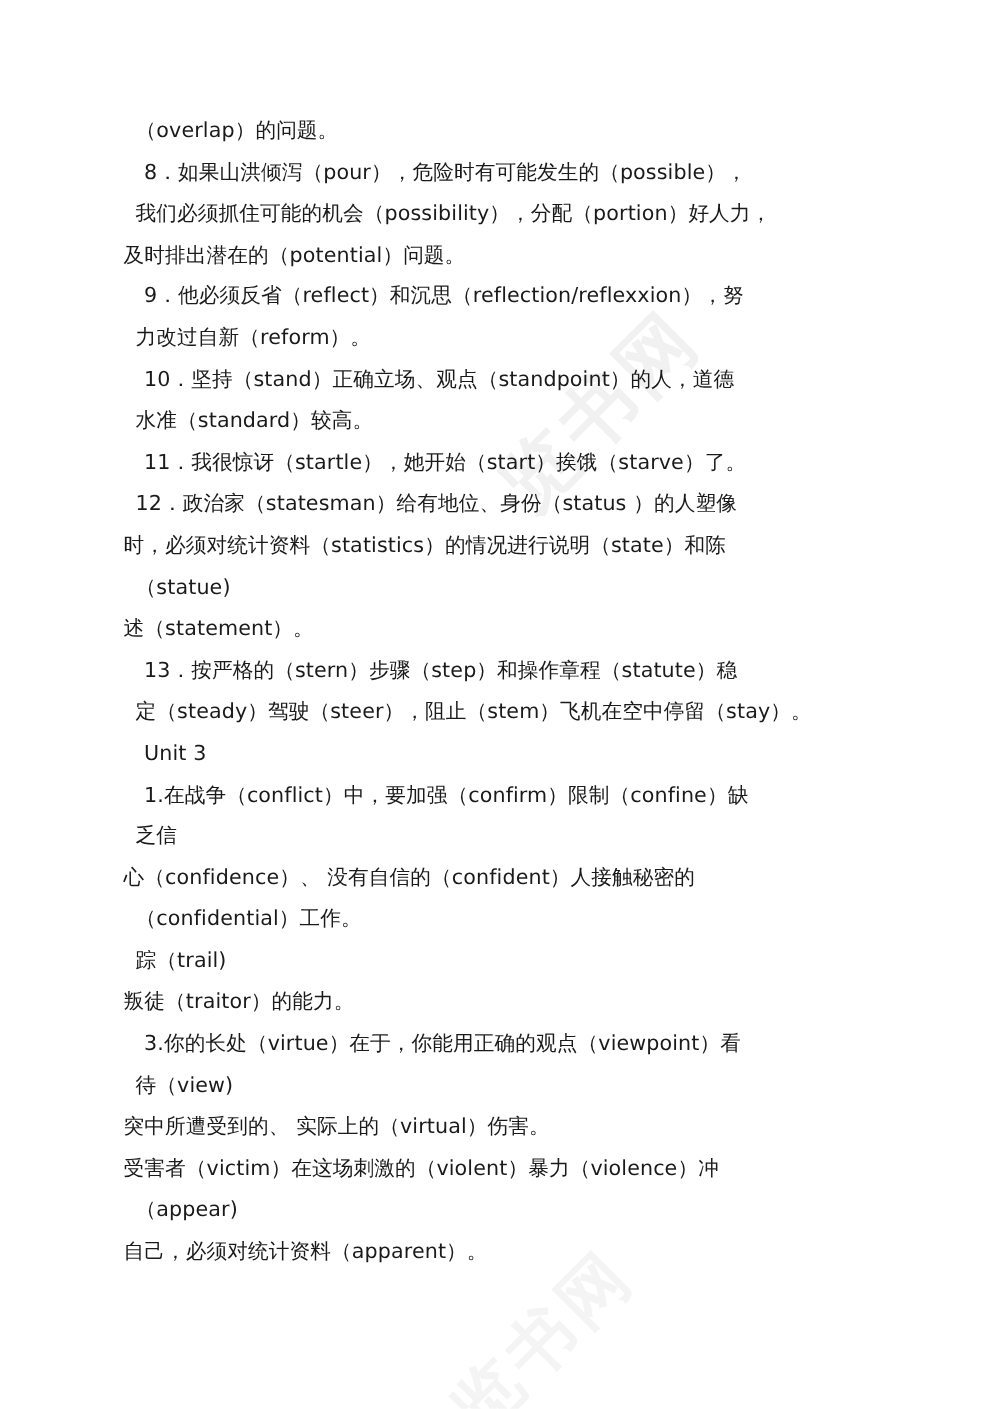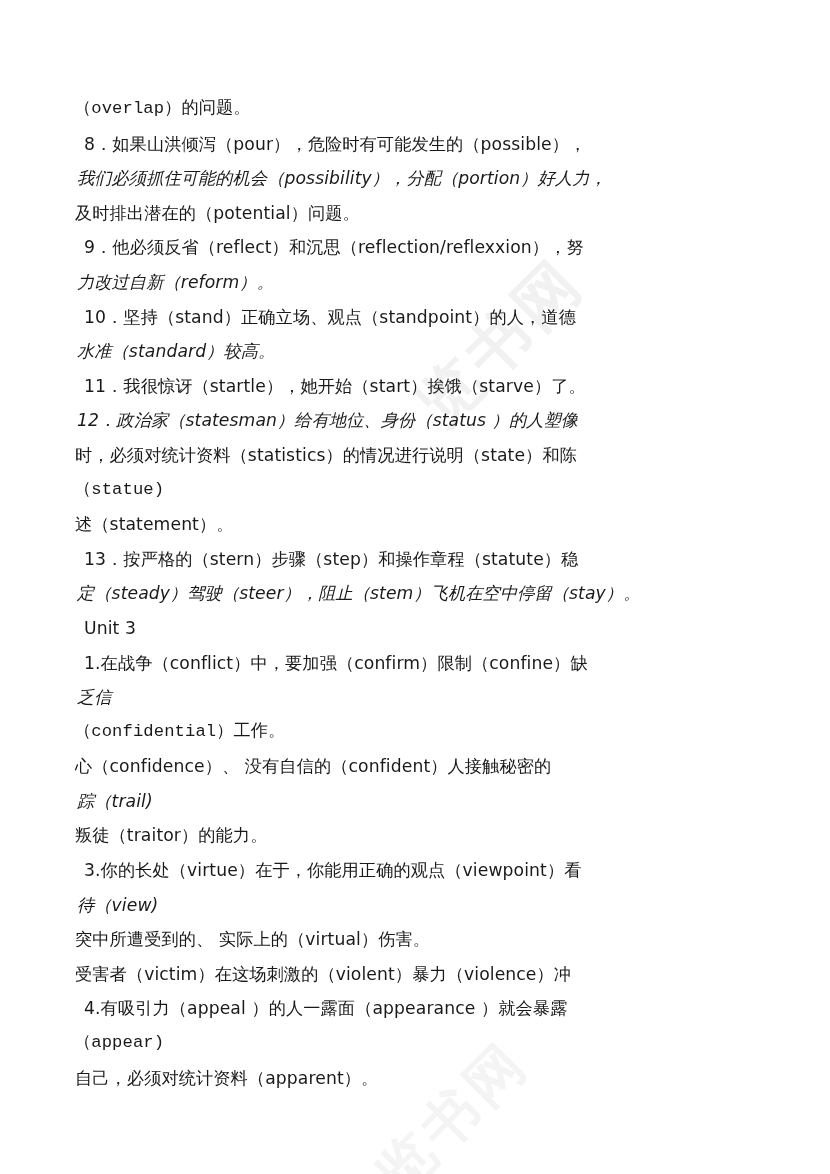--- a/index.html
+++ b/index.html
@@ -60,24 +60,24 @@
     position: relative;
     font-size: 17.2px;
     line-height: 34.6px;
     color: #1a1a1a;
     white-space: pre;
     padding-left: 113px;
     letter-spacing: 0.1px;
   }
 
   
-  .ind-0  { padding-left: 77px; font-style: italic; }   
-  .ind-1  { padding-left: 74px; font-family: Liberation Mono, monospace; }   
-  .ind-2  { padding-left: 84px; }   
-  .ind-3  { padding-left: 75px; }   
+  .ind-0  { padding-left: 113px; }   
+  .ind-1  { padding-left: 113px; }   
+  .ind-2  { padding-left: 120px; }   
+  .ind-3  { padding-left: 103px; }   
 
   .first-top { margin-top: 92px; }
 </style>
 </head>
 <body>
 
 <div class="page">
 
   <div class="watermark wm-mid">览书网</div>
 
@@ -95,26 +95,25 @@
       <div class="line ind-2">11．我很惊讶（startle），她开始（start）挨饿（starve）了。</div>
       <div class="line ind-0">12．政治家（statesman）给有地位、身份（status ）的人塑像</div>
       <div class="line ind-3">时，必须对统计资料（statistics）的情况进行说明（state）和陈</div>
       <div class="line ind-1">（statue)</div>
       <div class="line ind-3">述（statement）。</div>
       <div class="line ind-2">13．按严格的（stern）步骤（step）和操作章程（statute）稳</div>
       <div class="line ind-0">定（steady）驾驶（steer），阻止（stem）飞机在空中停留（stay）。</div>
       <div class="line ind-2">Unit 3</div>
       <div class="line ind-2">1.在战争（conflict）中，要加强（confirm）限制（confine）缺</div>
       <div class="line ind-0">乏信</div>
+      <div class="line ind-3">心（confidence）、 没有自信的（confident）人接触秘密的</div>
       <div class="line ind-1">（confidential）工作。</div>
-      <div class="line ind-3">心（confidence）、 没有自信的（confident）人接触秘密的</div>
       <div class="line ind-0">踪（trail)</div>
       <div class="line ind-3">叛徒（traitor）的能力。</div>
       <div class="line ind-2">3.你的长处（virtue）在于，你能用正确的观点（viewpoint）看</div>
       <div class="line ind-0">待（view)</div>
       <div class="line ind-3">突中所遭受到的、 实际上的（virtual）伤害。</div>
       <div class="line ind-3">受害者（victim）在这场刺激的（violent）暴力（violence）冲</div>
-      <div class="line ind-2">4.有吸引力（appeal ）的人一露面（appearance ）就会暴露</div>
       <div class="line ind-1">（appear)</div>
       <div class="line ind-3">自己，必须对统计资料（apparent）。</div>
     </div>
 
 </div>
 
 </body></html>

